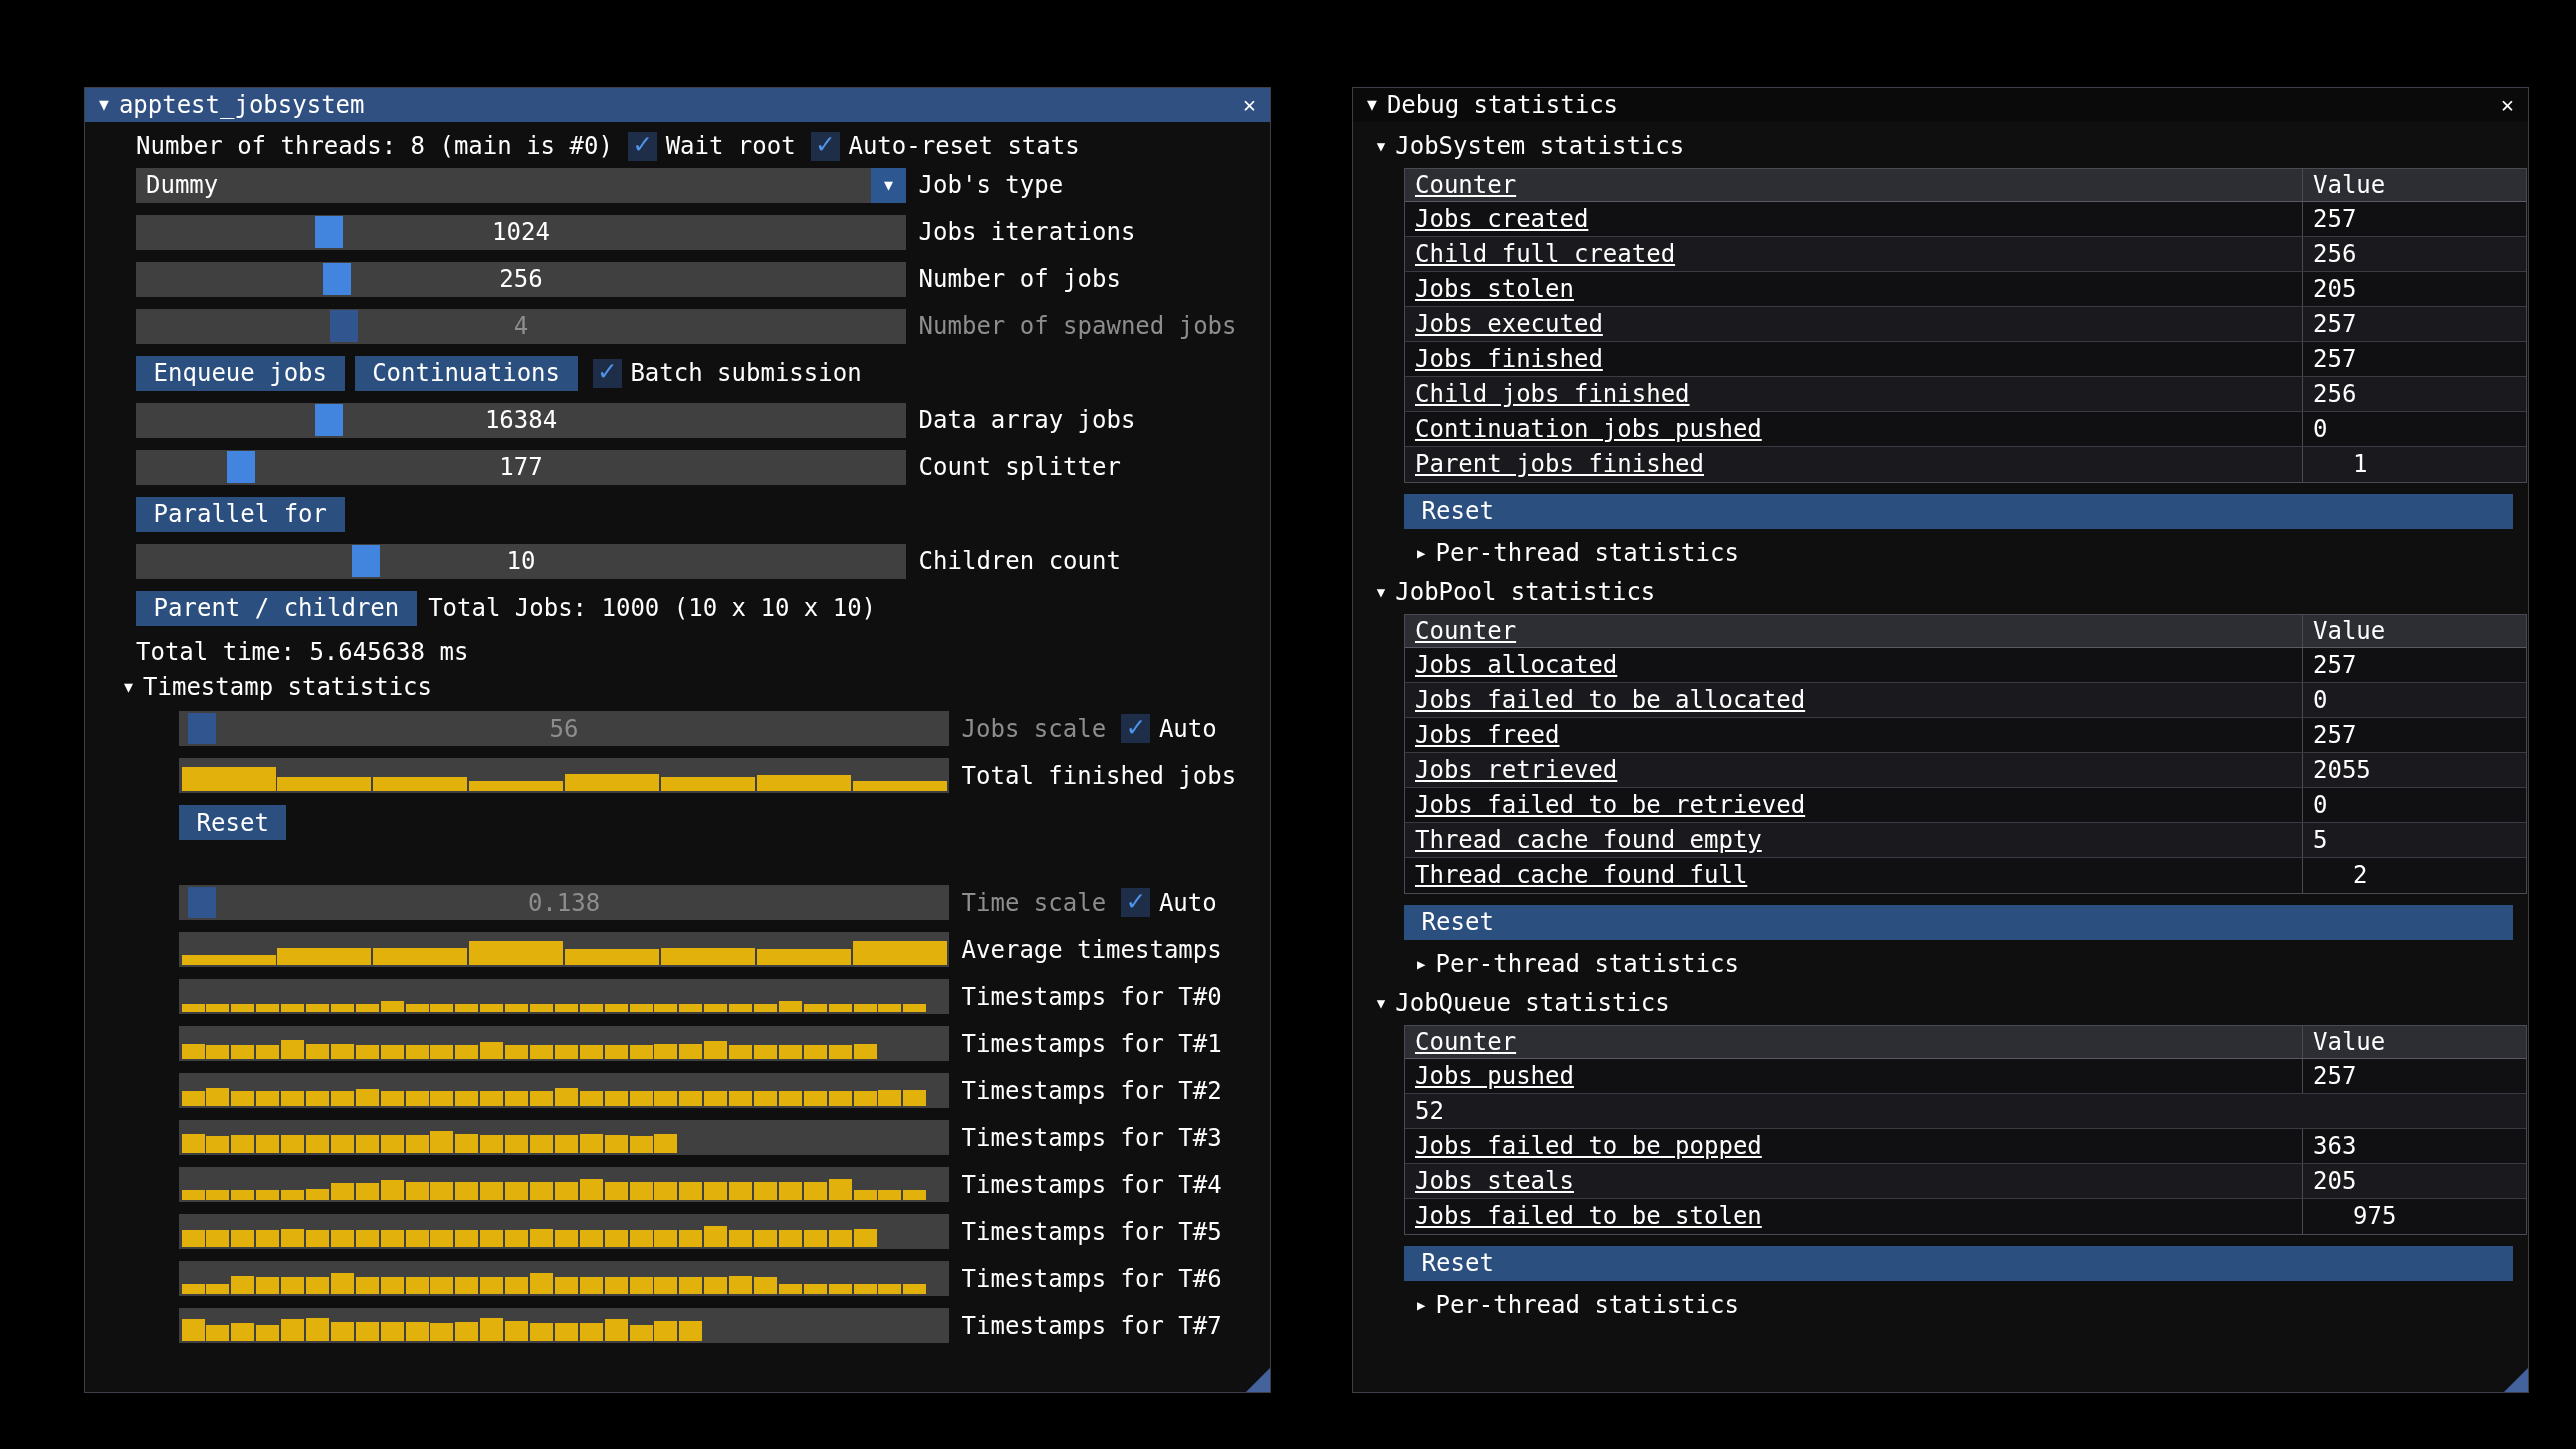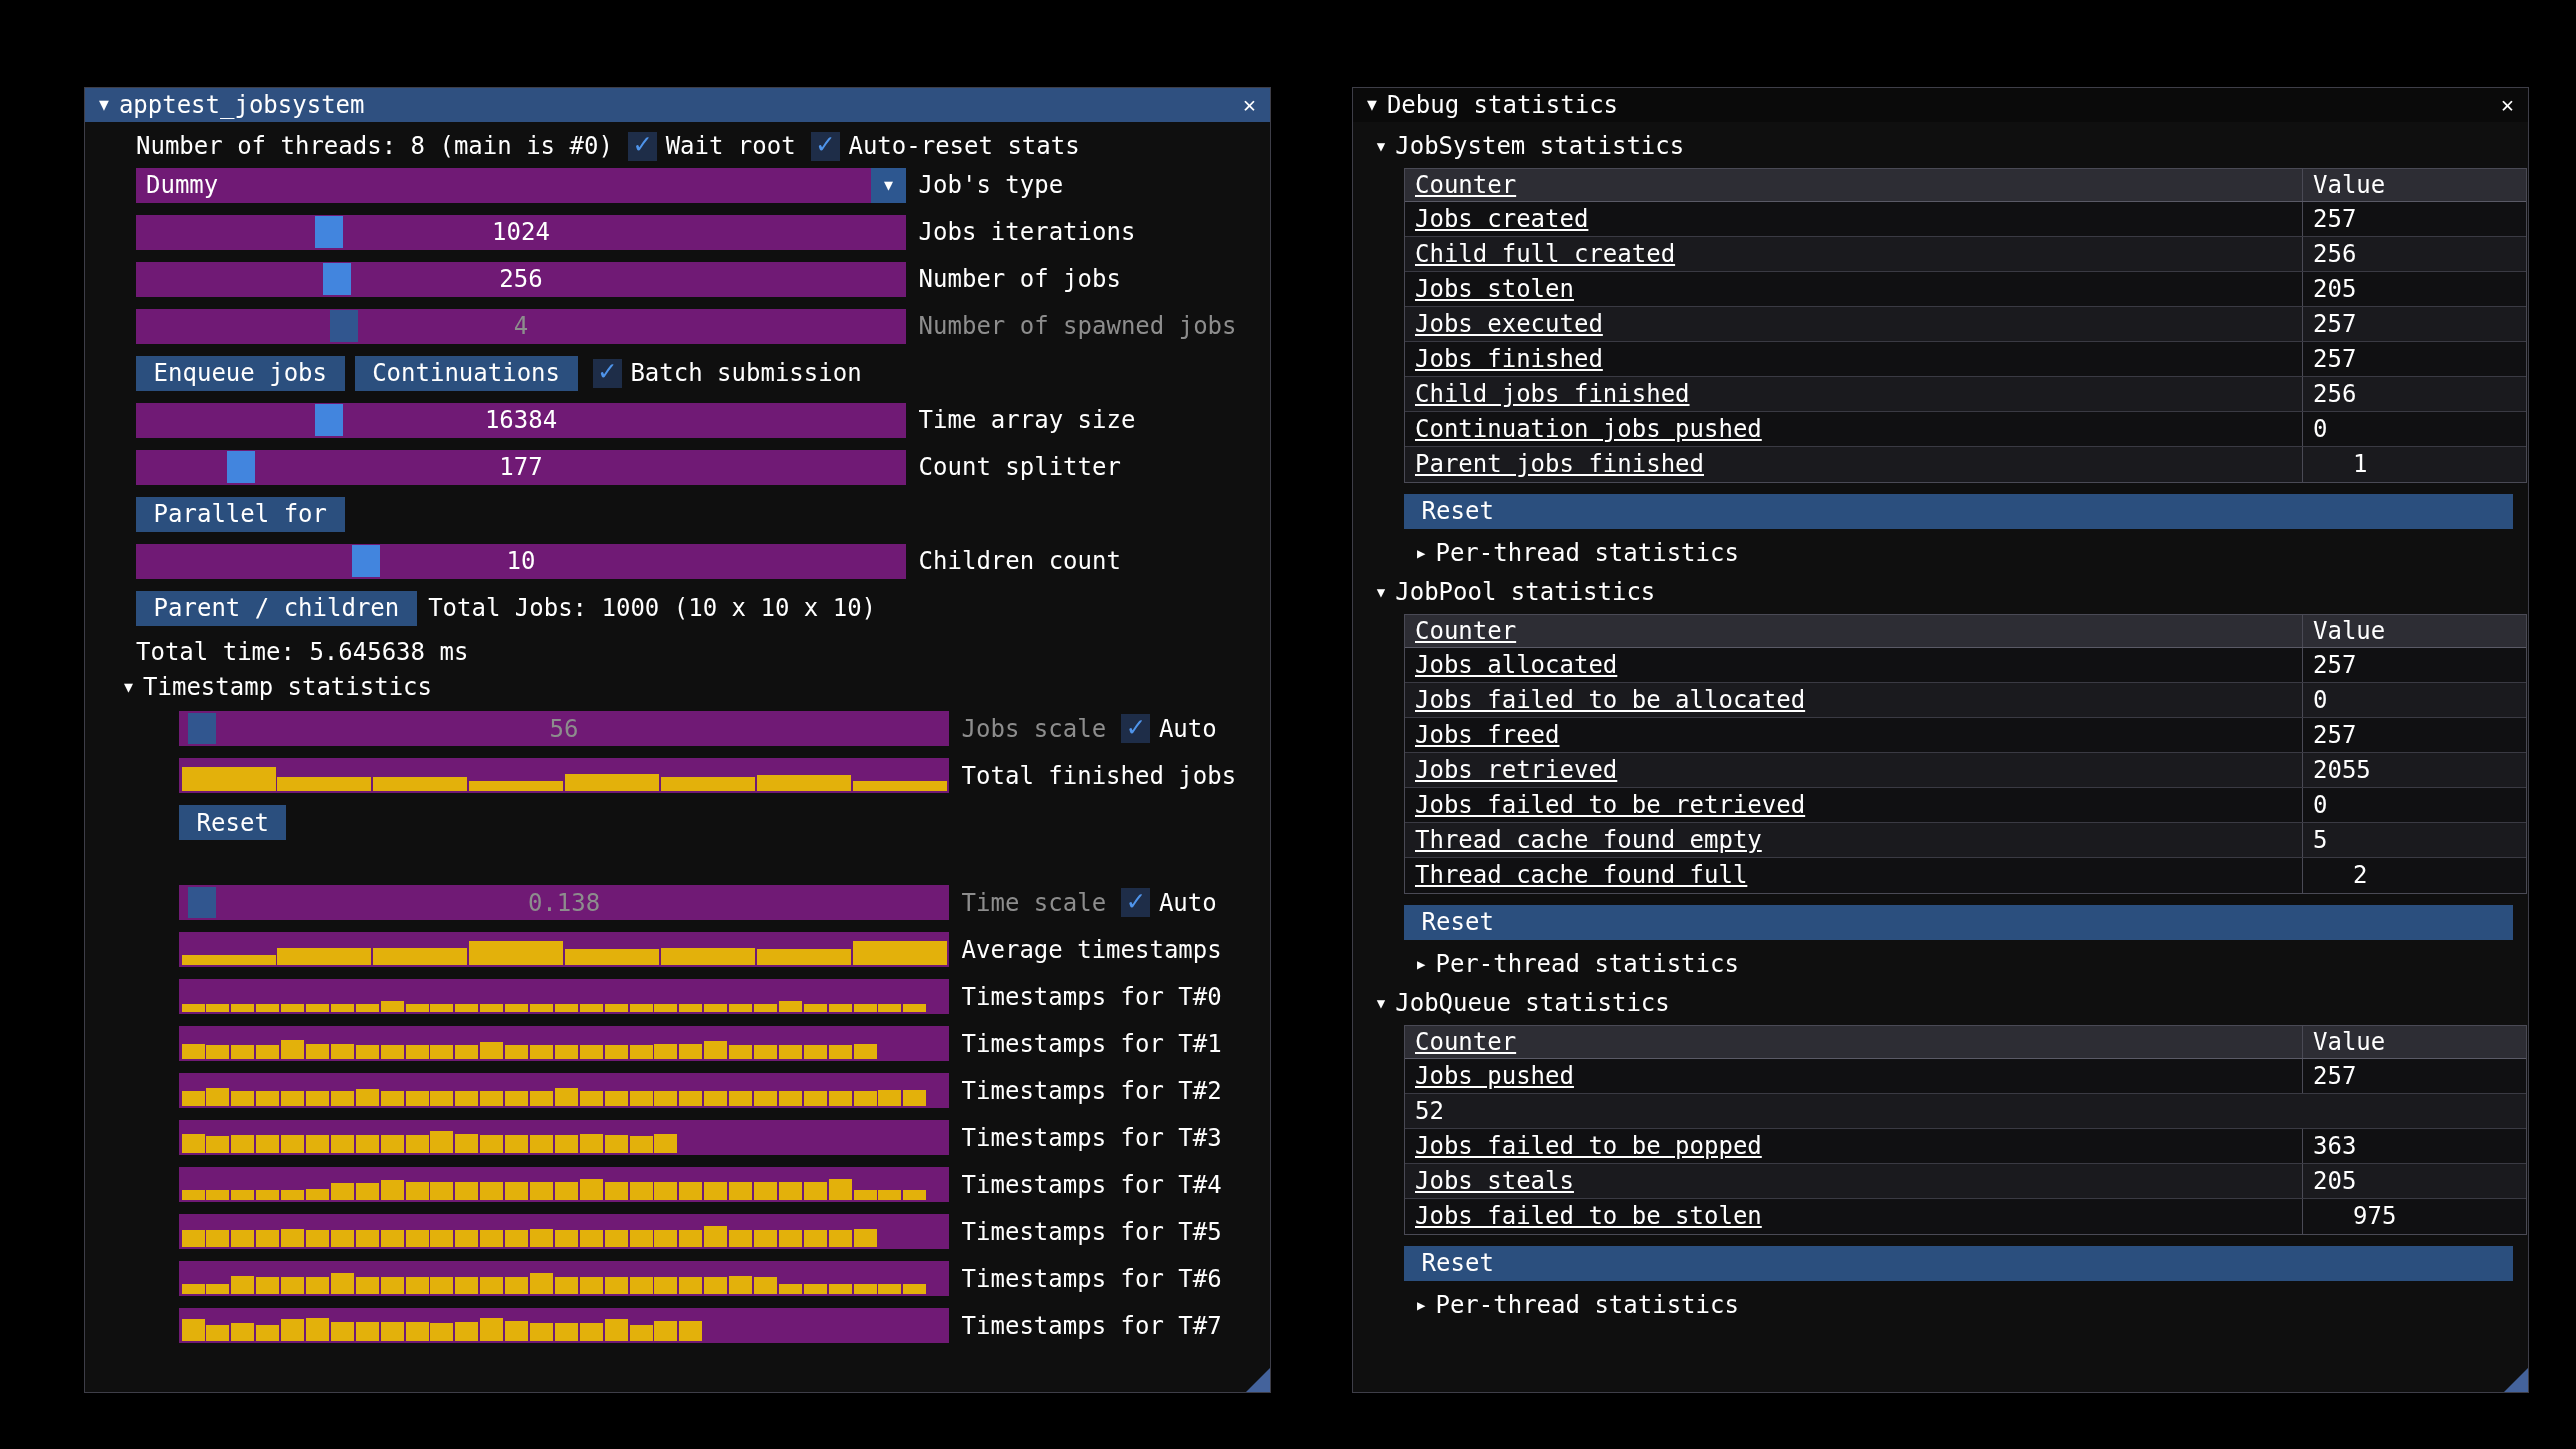--- a/index.html
+++ b/index.html
@@ -10,21 +10,21 @@
   #win-right{ left:1352px; top:87px; width:1177px; height:1306px; }
   .titlebar{ height:34px; display:flex; align-items:center; padding:0 14px; gap:10px; }
   #win-left .titlebar{ background:#2f5080; }
   #win-right .titlebar{ background:#0a0a0a; }
   .tarrow{ font-size:16.4px; line-height:1; flex:0 0 auto; }
   .ttitle{ white-space:nowrap; }
   .tclose{ margin-left:auto; font-size:21.4px; line-height:1; cursor:default; }
   .content{ padding:10px 15px 0 15px; position:relative; }
   .row{ display:flex; align-items:center; margin-bottom:12px; height:35px;margin-left:36px; }
   .textrow{ height:28px; margin-bottom:7.5px; }
-  .frame{ width:770px; height:35px; background:#701a75; position:relative; flex:0 0 auto; }
+  .frame{ width:770px; height:35px; background:#404040; position:relative; flex:0 0 auto; }
   .slider .sval{ position:absolute; inset:0; display:flex; align-items:center; justify-content:center; }
   .grab{ position:absolute; top:1.9px; bottom:1.9px; width:28px; background:#4285de; }
   .row.disabled .sval, .row.disabled .rlabel{ color:#8d8d8d; }
   .row.disabled .grab{ background:#31568f; }
   .rlabel{ margin-left:12.6px; white-space:nowrap; }
   .checkbox{ width:29px; height:29px; background:#1e2d48; display:flex; align-items:center;
     justify-content:center; flex:0 0 auto; }
   .check{ color:#4f94ea; font-size:28px; font-weight:bold; line-height:1; transform:translateY(-1.9px); }
   .cblabel{ margin-left:8.8px; white-space:nowrap; }
   .cbgap{ margin-left:15px; }
@@ -120,21 +120,21 @@
         <span class="check">✓</span>
       </span>
       <span class="cblabel">Batch submission</span>
     </div>
 
     <div class="row slider">
       <div class="frame">
         <div class="grab" style="left: 179px;"></div>
         <span class="sval">16384</span>
       </div>
-      <span class="rlabel">Time array size</span>
+      <span class="rlabel">Data array jobs</span>
     </div>
 
     <div class="row slider">
       <div class="frame">
         <div class="grab" style="left: 91px;"></div>
         <span class="sval">177</span>
       </div>
       <span class="rlabel">Count splitter</span>
     </div>
 

